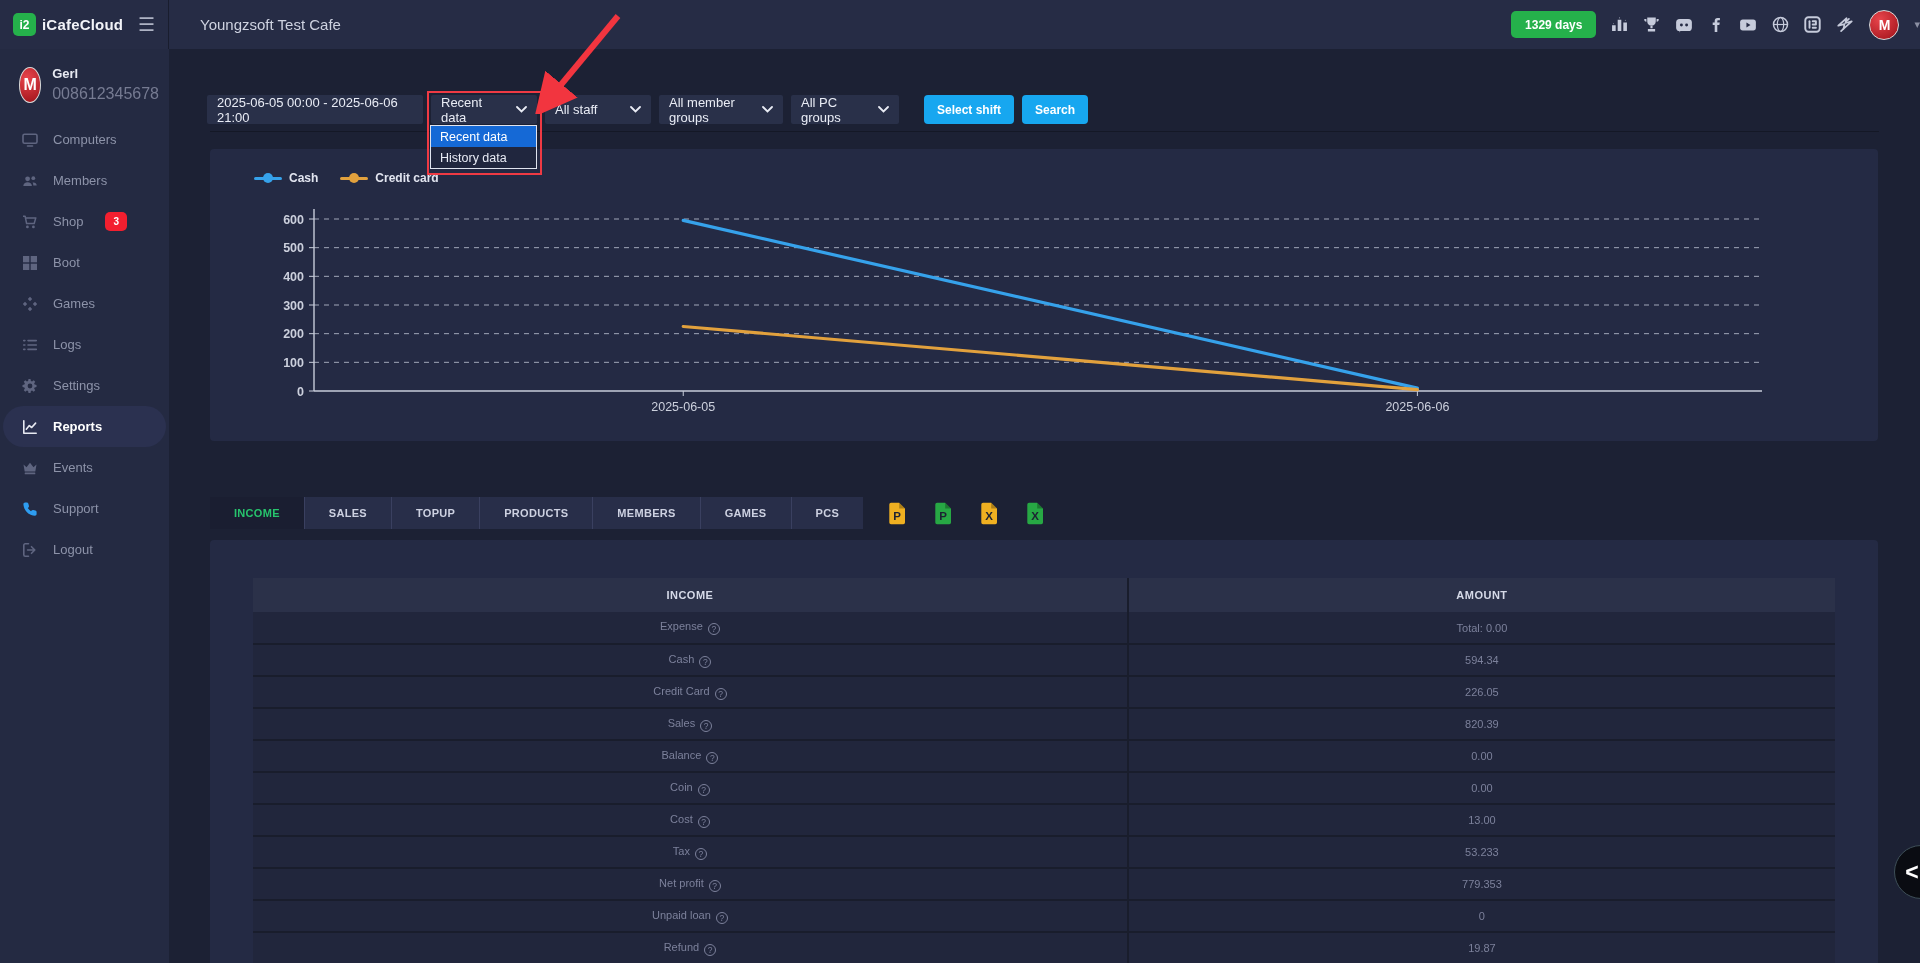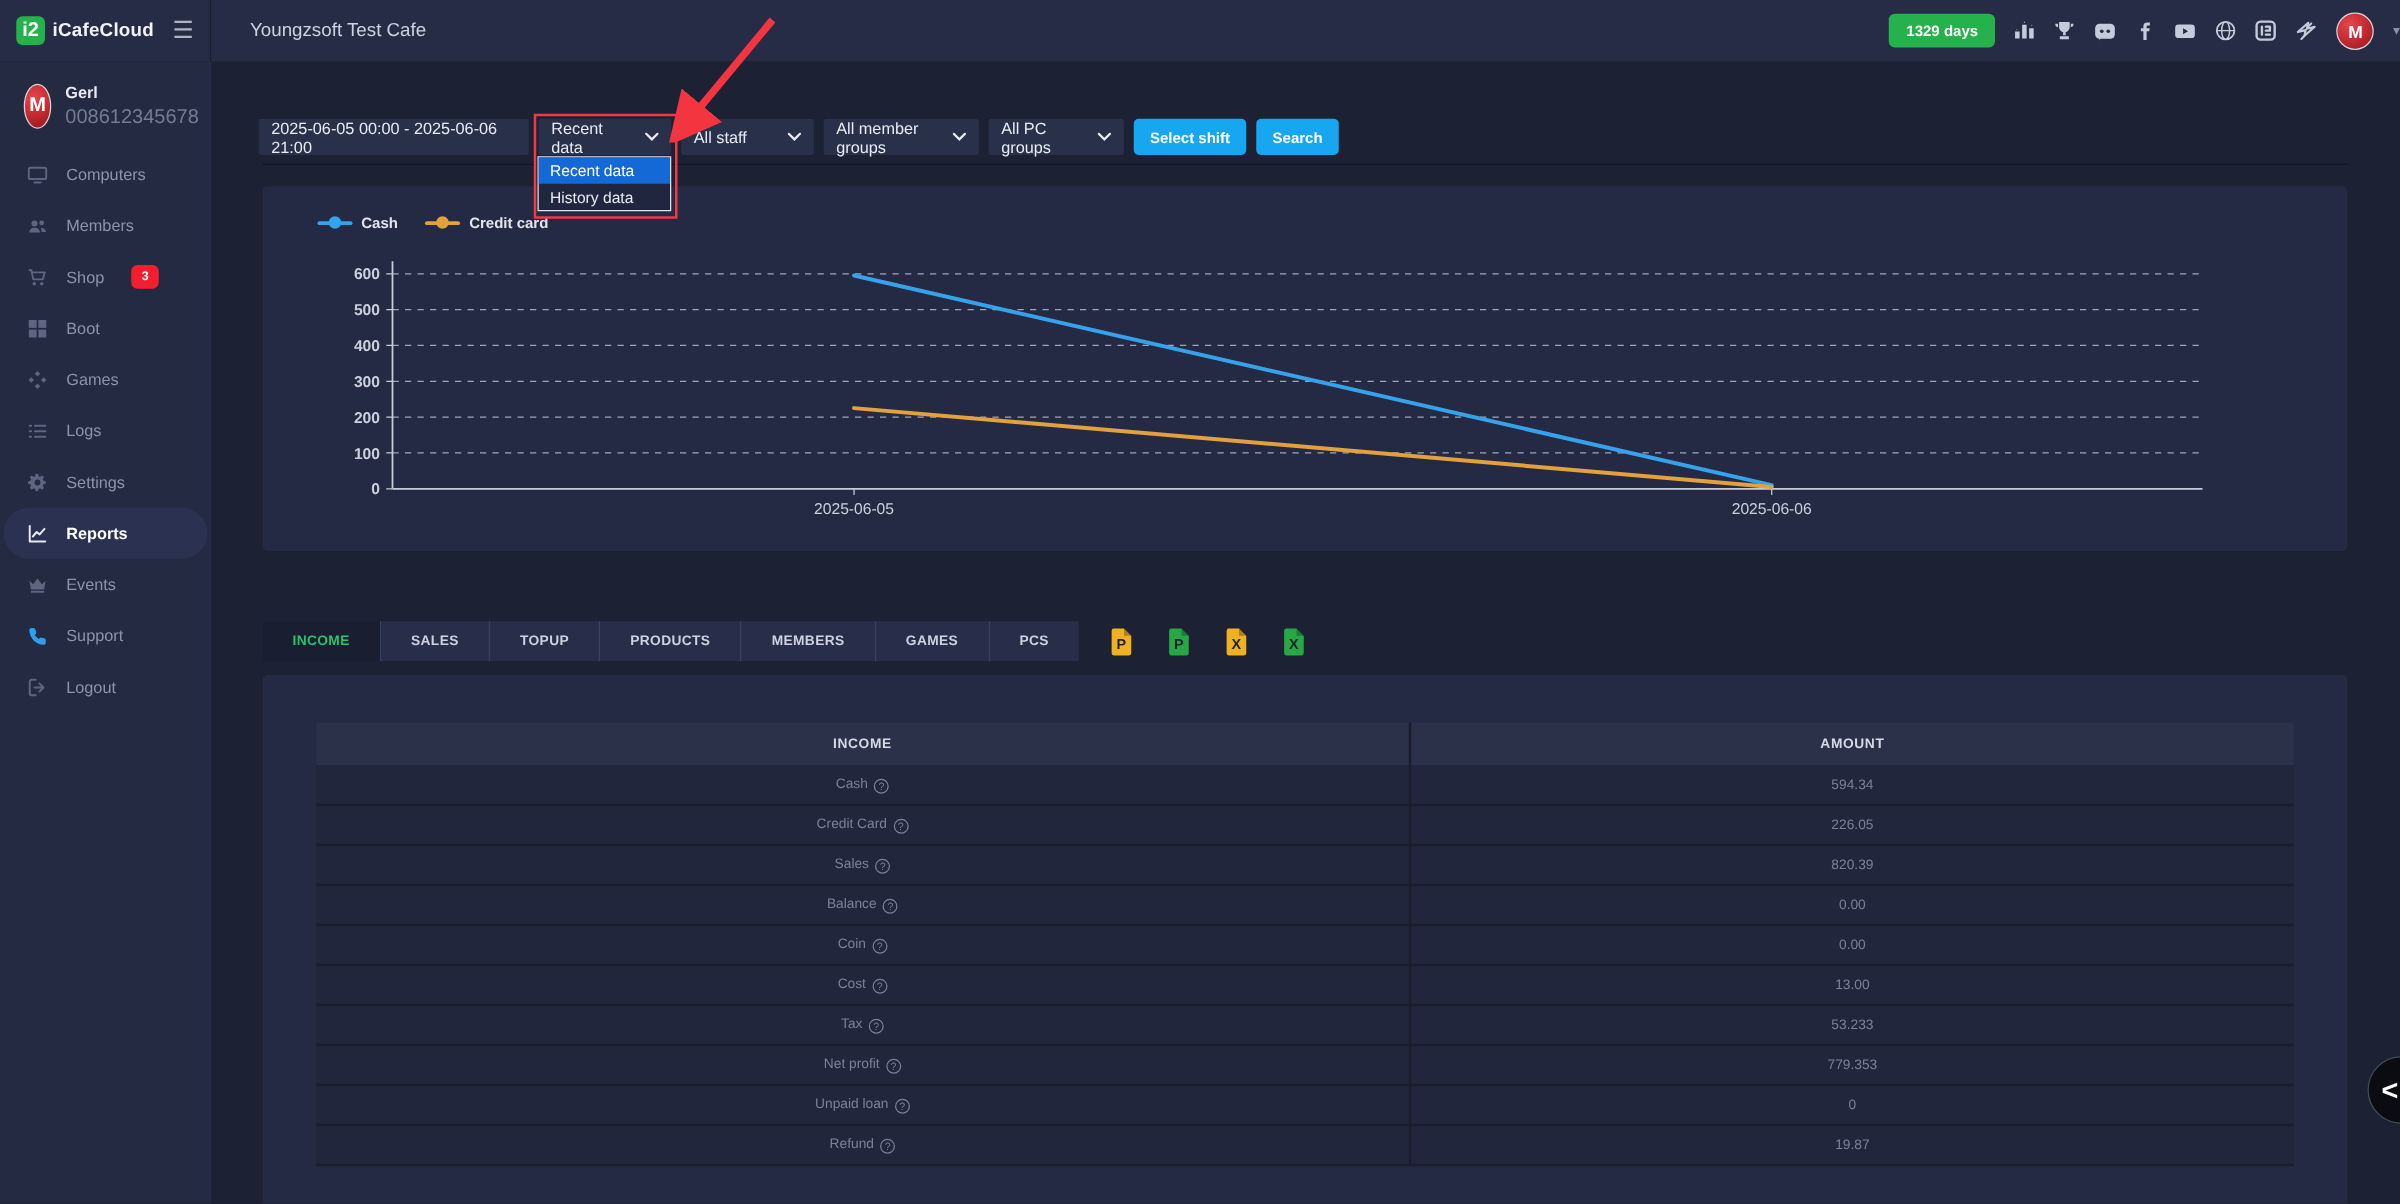--- a/index.html
+++ b/index.html
@@ -7,21 +7,21 @@
   body {
     position:relative;
     background:#1c2134;
     font-family:"Liberation Sans", sans-serif;
     color:#dfe2ee;
   }
   
   header { position:absolute; top:0; left:0; right:0; height:49px; background:#262c45; display:flex; align-items:center; z-index:5; }
   .h-left { width:169px; height:100%; display:flex; align-items:center; justify-content:space-between; padding:0 13px 0 13px; border-right:1px solid #191d2e; }
   .logo { display:flex; align-items:center; gap:6px; cursor:pointer; }
-  .logo-badge { width:23px; height:23px; background:#25b14b; border-radius:5px; color:#fff; font-weight:bold; font-size:16px; display:flex; align-items:center; justify-content:center; }
+  .logo-badge { width:23px; height:23px; background:#25b14b; border-radius:5px; color:#fff; font-weight:bold; font-size:12px; display:flex; align-items:center; justify-content:center; }
   .logo-text { color:#f2f3f8; font-size:15px; font-weight:bold; letter-spacing:.2px; }
   .hamburger { color:#aeb3c4; font-size:19px; cursor:pointer; line-height:1; }
   .h-title { margin-left:31px; color:#ced2e0; font-size:15px; }
   .h-right { margin-left:auto; display:flex; align-items:center; gap:15px; }
   .days-badge { background:#25b14b; border:none; color:#fff; font-weight:bold; font-size:12px; height:27px; padding:0 14px; border-radius:5px; cursor:pointer; font-family:inherit; }
   #header-icons { display:flex; align-items:center; gap:15px; }
   .hicon { color:#c6cbdb; display:flex; align-items:center; cursor:pointer; }
   .avatar { width:30px; height:30px; border-radius:50%; background:radial-gradient(circle at 35% 30%, #e8454c, #9e1118); border:1px solid #d8d8d8; color:#fff; font-weight:bold; font-size:14px; display:flex; align-items:center; justify-content:center; cursor:pointer; }
   .chev-down { color:#8b90a3; font-size:11px; cursor:pointer; }
   
@@ -292,21 +292,21 @@
       <svg width="11" height="7" viewBox="0 0 11 7">
           <path d="M1 1l4.5 4.5L10 1" fill="none" stroke="#e9ecf5" stroke-width="1.8" stroke-linecap="round"></path>
         </svg>
     </div>
     <div class="ctl select" style="width:108px">
       <span>All PC groups</span>
       <svg width="11" height="7" viewBox="0 0 11 7">
           <path d="M1 1l4.5 4.5L10 1" fill="none" stroke="#e9ecf5" stroke-width="1.8" stroke-linecap="round"></path>
         </svg>
     </div>
-    <button class="btn" style="margin-left:0">Select shift</button>
+    <button class="btn" style="margin-left:17px">Select shift</button>
     <button class="btn">Search</button>
   </div>
   <div class="hr-line"></div>
 
   <section class="chart-panel">
     <div class="legend" id="legend">
         <div class="leg-item">
           <span class="leg-mark" style="background:#36a2eb">
             <i style="background:#36a2eb"></i>
           </span>
@@ -397,20 +397,24 @@
   <section class="table-panel">
     <table>
       <thead>
         <tr>
           <th>INCOME</th>
           <th>AMOUNT</th>
         </tr>
       </thead>
       <tbody id="table-body">
           <tr>
+            <td><span>Expense</span><span class="help">?</span></td>
+            <td>Total: 0.00</td>
+          </tr>
+          <tr>
             <td><span>Cash</span><span class="help">?</span></td>
             <td>594.34</td>
           </tr>
           <tr>
             <td><span>Credit Card</span><span class="help">?</span></td>
             <td>226.05</td>
           </tr>
           <tr>
             <td><span>Sales</span><span class="help">?</span></td>
             <td>820.39</td>

